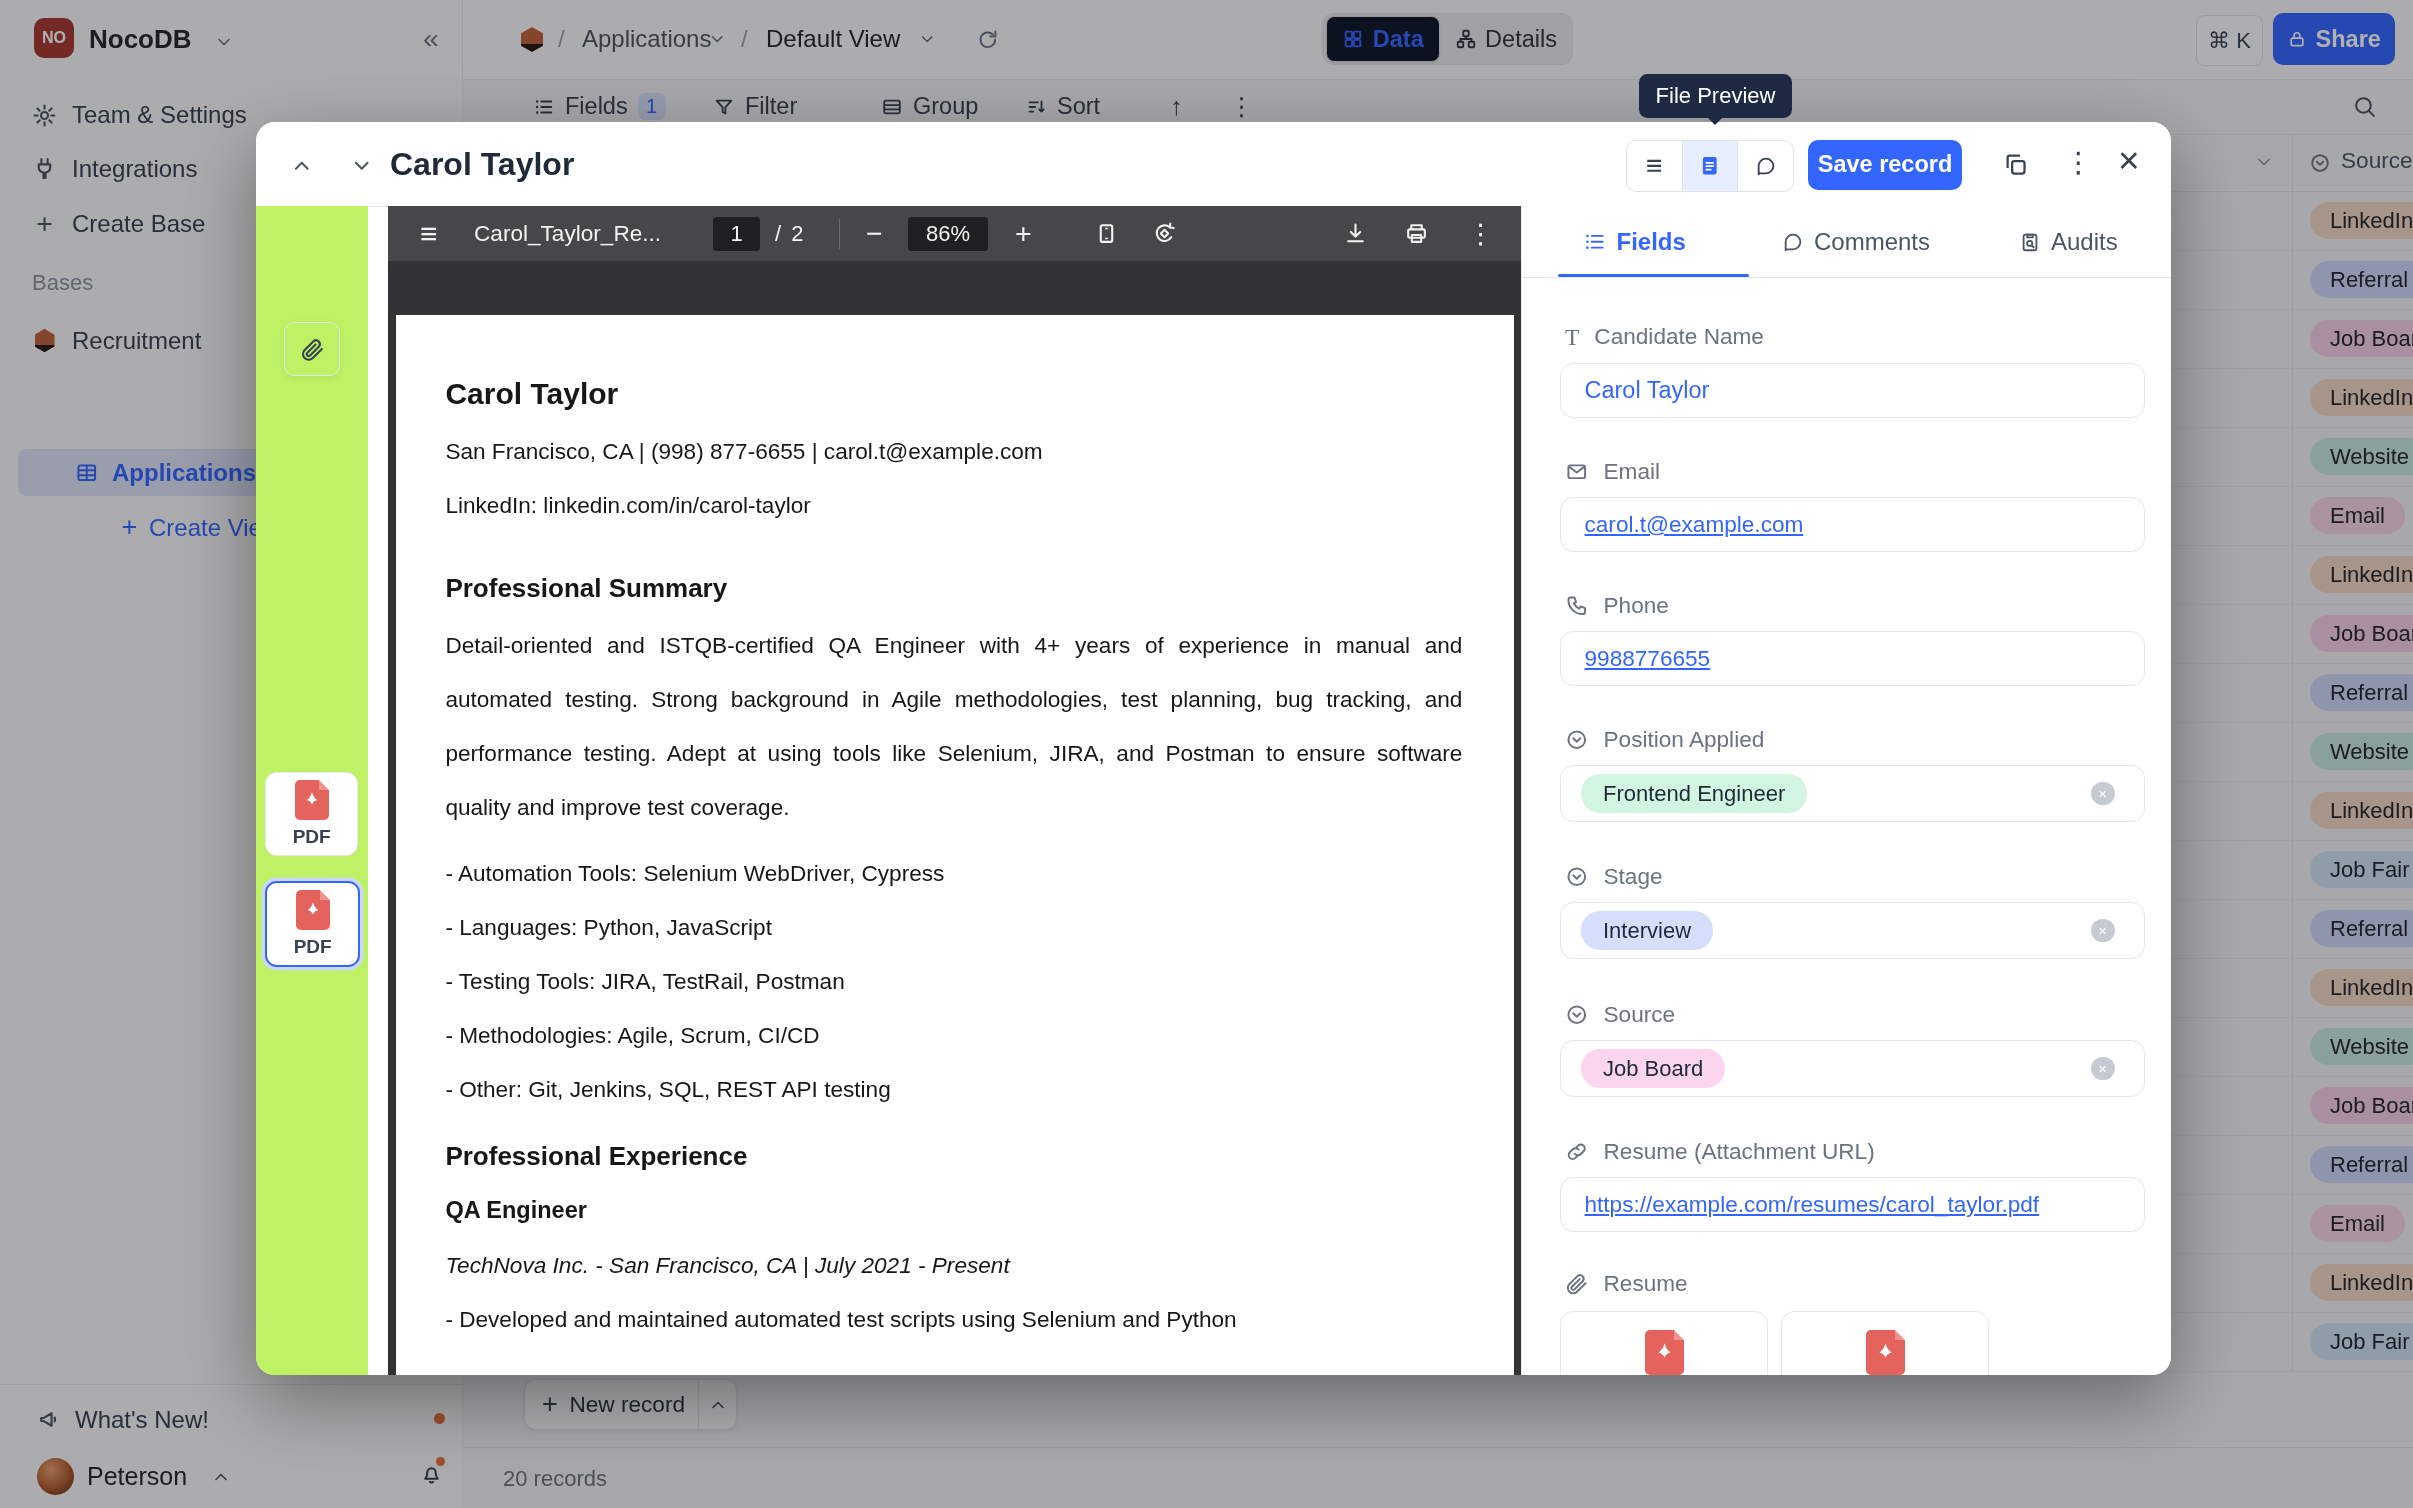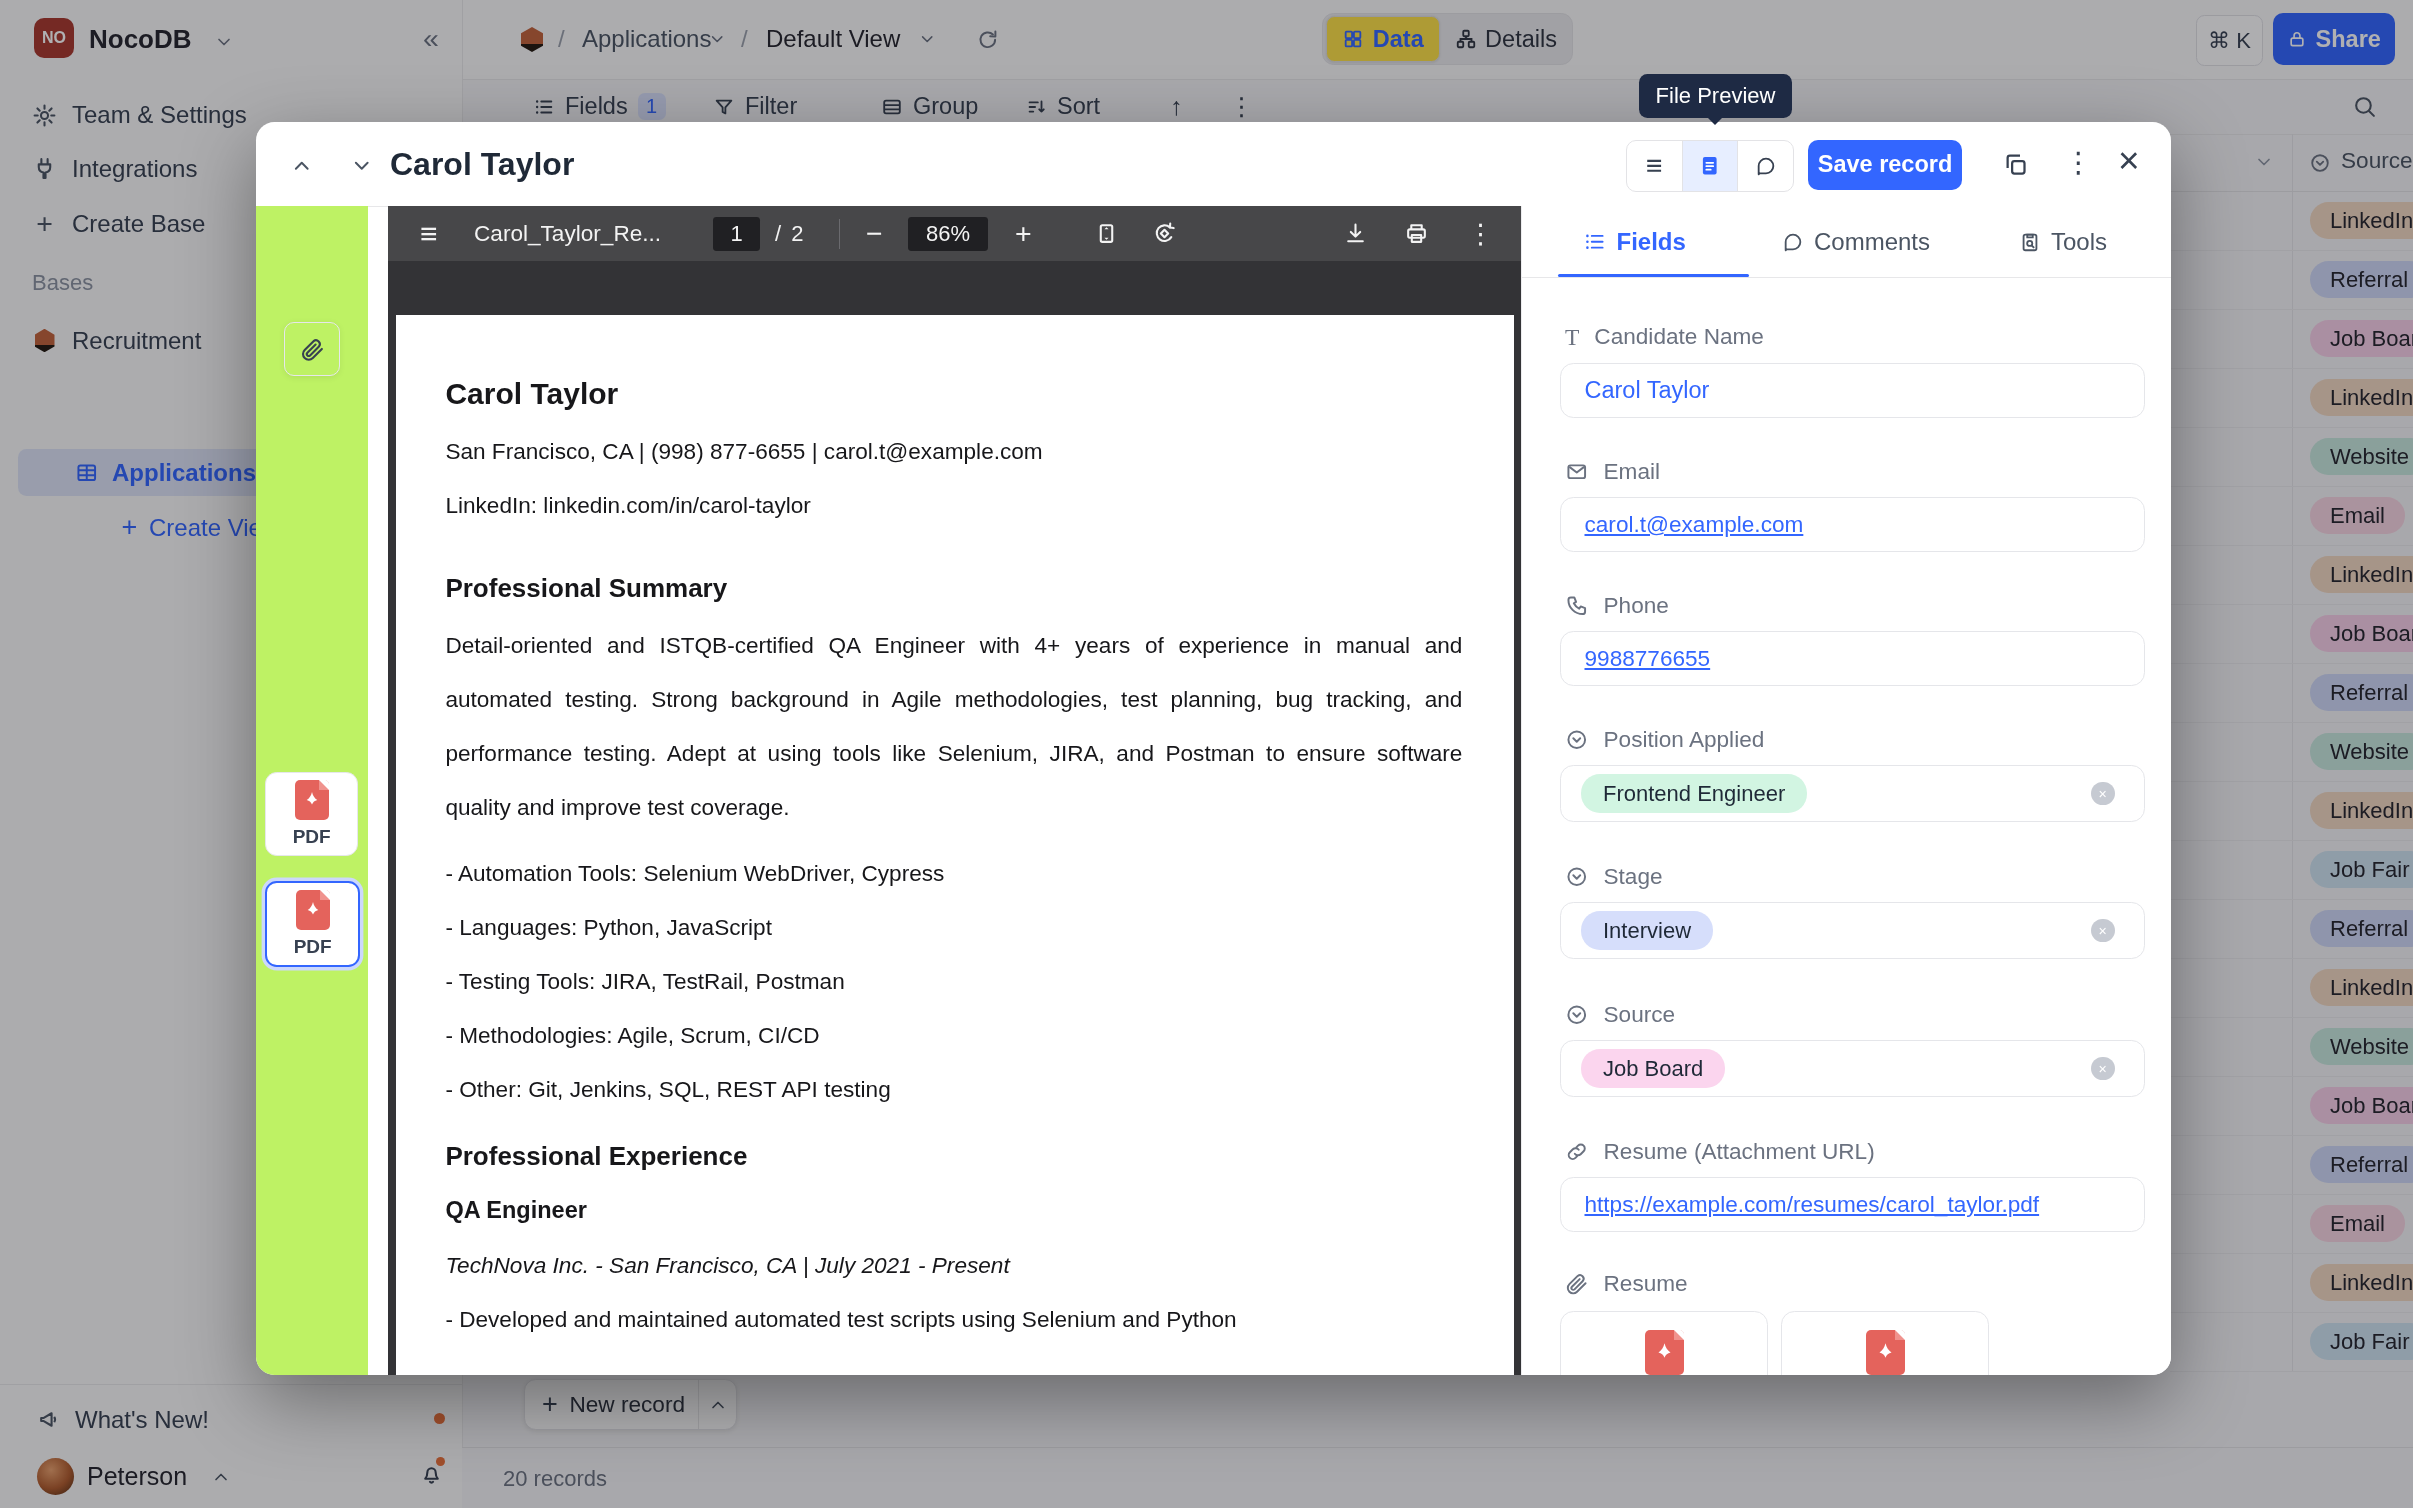--- a/index.html
+++ b/index.html
@@ -13,21 +13,21 @@
   .hdr{left:0;top:0;width:2413px;height:79px;background:#f9f9fa;border-bottom:0.8px solid #e7e7e9}
   .logo{left:34px;top:18.4px;width:40px;height:40px;background:#a8392f;border-radius:10px;
         color:#fff;font-weight:bold;font-size:16px;display:flex;align-items:center;justify-content:center}
   .appname{left:89px;top:0;height:79px;font-size:26px;font-weight:bold;color:#26262e}
   .vline{width:0.8px;background:#e7e7e9}
   .crumbtxt{font-size:24px;color:#4b5563}
   .seg{left:1322px;top:13.4px;width:251px;height:52px;background:#e9e9ec;border:0.8px solid #e2e2e5;
        border-radius:11.7px;display:flex;align-items:center;padding:0 3.4px;box-sizing:border-box}
   .seg .cell{height:44px;border-radius:8.4px;display:flex;align-items:center;justify-content:center;gap:8.4px;
              font-size:23.5px;padding:0 15px}
-  .seg .active{background:#fde047;border:0.8px solid #dcdce1;color:#3366ff;font-weight:600;box-shadow:0 0.8px 2.5px rgba(0,0,0,.08)}
+  .seg .active{background:#0f172a;border:0.8px solid #dcdce1;color:#3366ff;font-weight:600;box-shadow:0 0.8px 2.5px rgba(0,0,0,.08)}
   .kbtn{left:2196px;top:15px;width:65px;height:49px;background:#fcfcfd;border:0.8px solid #e0e0e4;border-radius:8.4px;
         display:flex;align-items:center;justify-content:center;font-size:22px;color:#374151}
   .share{left:2273px;top:13.4px;width:122px;height:52px;background:#3366ff;border-radius:10px;
          display:flex;align-items:center;justify-content:center;gap:8.4px;color:#fff;font-size:23.5px;font-weight:600}
 
   
   .sb{left:0;top:79px;width:462px;height:1430px;background:#f9f9fa;border-right:0.8px solid #e7e7e9}
   .sbrow{position:absolute;left:0;width:462px;height:49px;display:flex;align-items:center;font-size:24px;color:#374151}
   .sbrow .sbic{position:absolute;left:32px;width:25px;display:flex;justify-content:center;color:#4b5563}
   .sbrow .sblbl{position:absolute;left:72px;white-space:nowrap}
@@ -651,21 +651,21 @@
       <div class="ptab" style="left:260px">
         <svg width="22" height="22" viewBox="0 0 26 26">
             <use href="#i-bubble"></use>
           </svg>
         <span>Comments</span>
       </div>
       <div class="ptab" style="left:497px">
         <svg width="22" height="22" viewBox="0 0 26 26">
             <use href="#i-clipmag"></use>
           </svg>
-        <span>Tools</span>
+        <span>Audits</span>
       </div>
       <div class="underline"></div>
     </div>
 
     <div class="flabel" style="top:116px">
       <span style="font-size:23.5px;color:#6b7280;font-family:'Liberation Serif',serif">T</span>
       <span>Candidate Name</span>
     </div>
     <div class="fbox" style="top:157px">
       <span class="fval">Carol Taylor</span>

